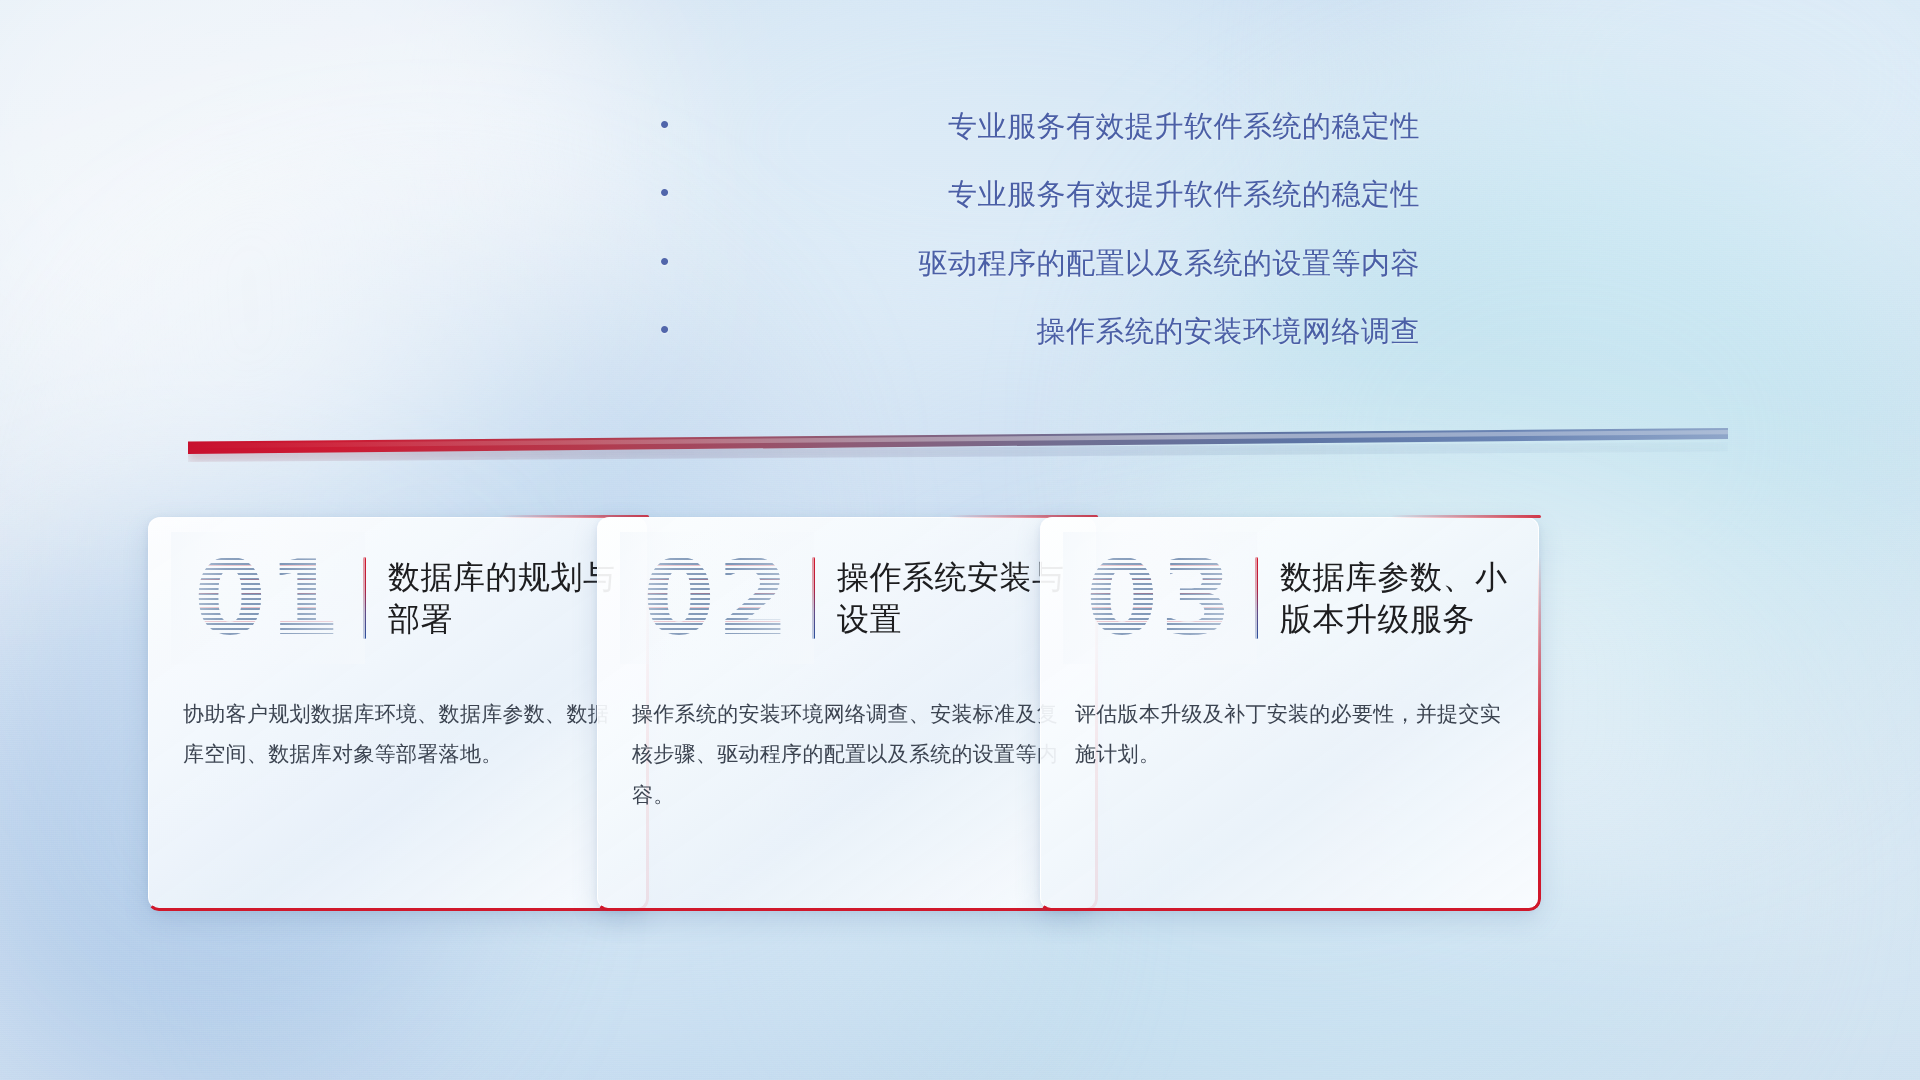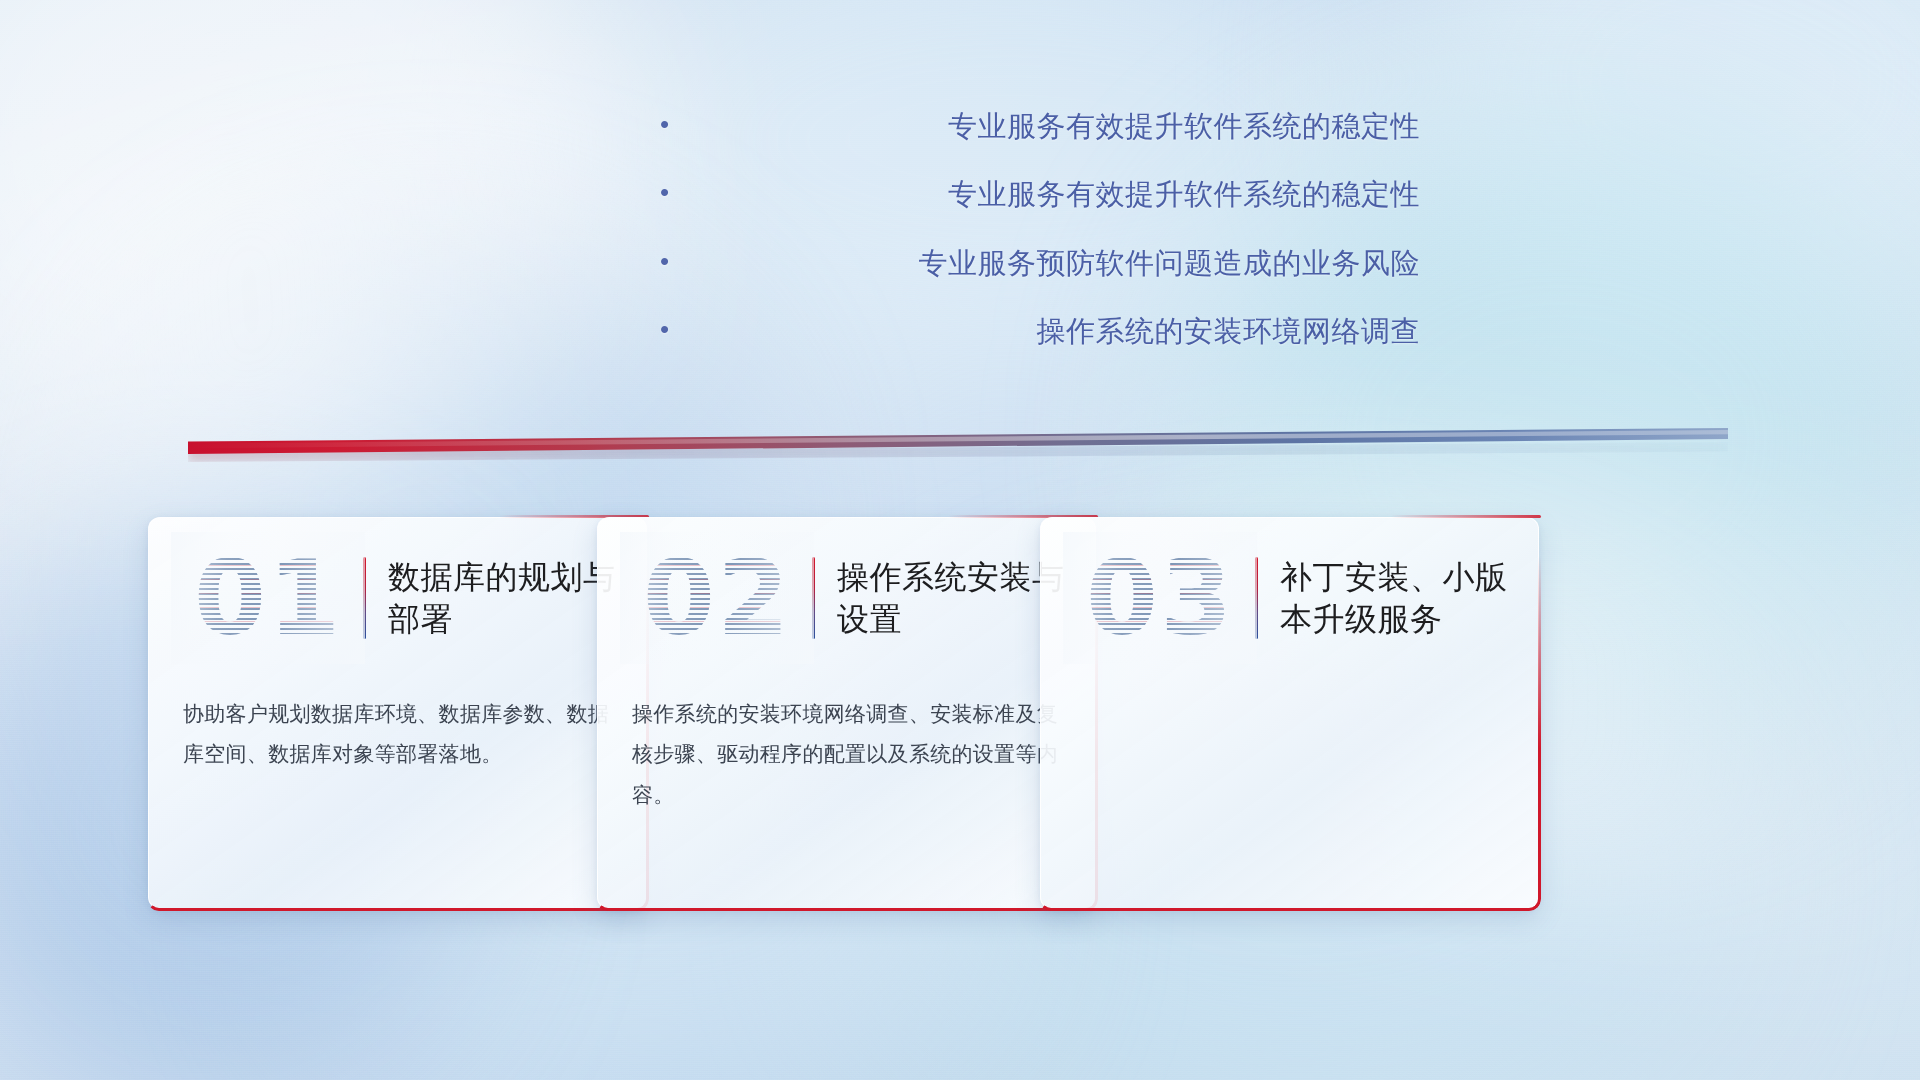--- a/index.html
+++ b/index.html
@@ -209,21 +209,21 @@
     <div class="bullet">
       <span class="dot">•</span>
       <span class="btxt">专业服务有效提升软件系统的稳定性</span>
     </div>
     <div class="bullet">
       <span class="dot">•</span>
       <span class="btxt">专业服务有效提升软件系统的稳定性</span>
     </div>
     <div class="bullet">
       <span class="dot">•</span>
-      <span class="btxt">专业服务预防软件问题造成的业务风险</span>
+      <span class="btxt">驱动程序的配置以及系统的设置等内容</span>
     </div>
     <div class="bullet">
       <span class="dot">•</span>
       <span class="btxt">操作系统的安装环境网络调查</span>
     </div>
   </div>
 
   <div id="divider">
     <div class="blade-shadow"></div>
     <div class="blade"></div>
@@ -271,18 +271,19 @@
       <div class="card-accent-top"></div>
       <div class="card-head">
         <div class="num-wrap">
           <div class="num num-striped">03</div>
           <div class="num-fade">
             <div class="num-overlay">03</div>
           </div>
           <div class="num-mask"></div>
         </div>
         <div class="sep"></div>
-        <div class="card-title">补丁安装、小版本升级服务</div>
+        <div class="card-title">数据库参数、小版本升级服务</div>
       </div>
+      <div class="card-body">评估版本升级及补丁安装的必要性，并提交实施计划。</div>
     </div>
 
   </div>
 </div>
 
 </body></html>

